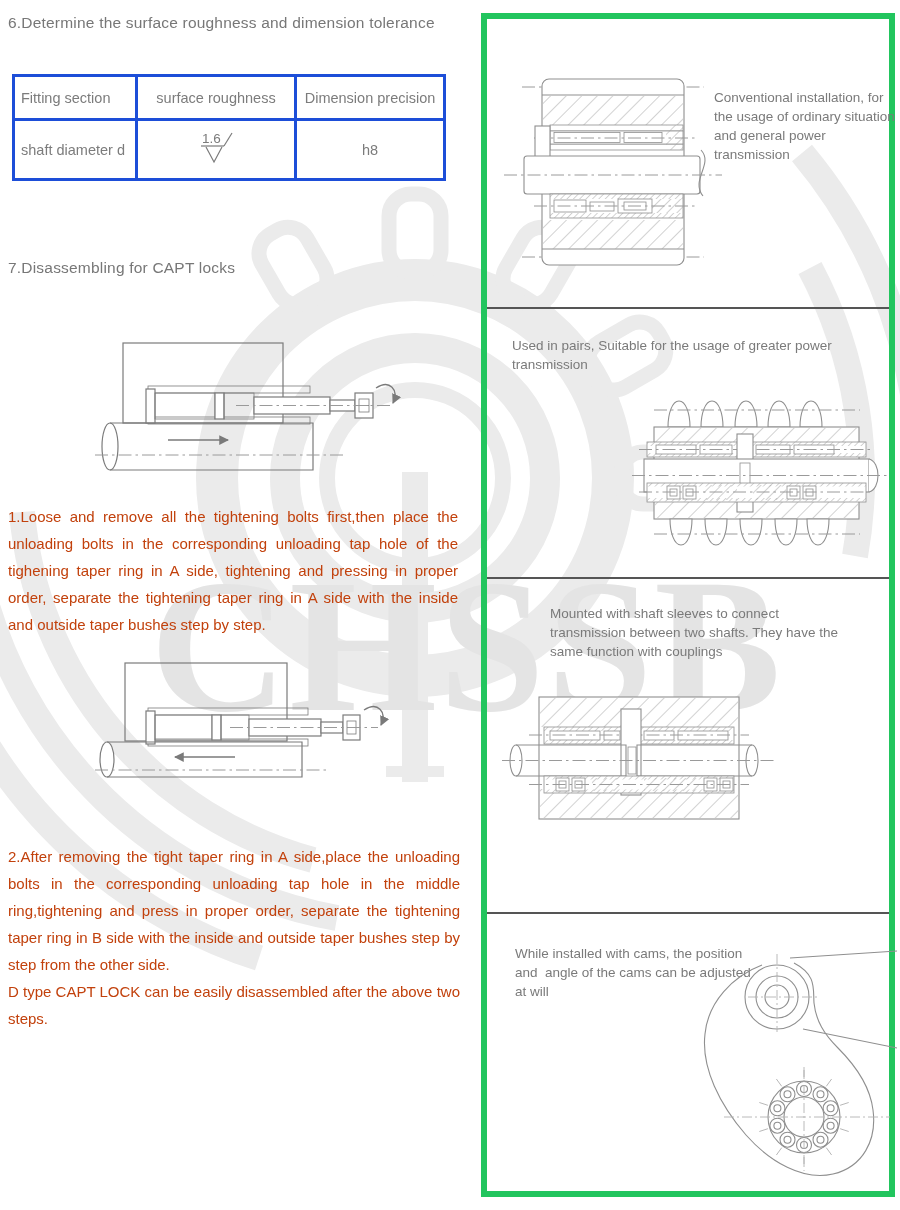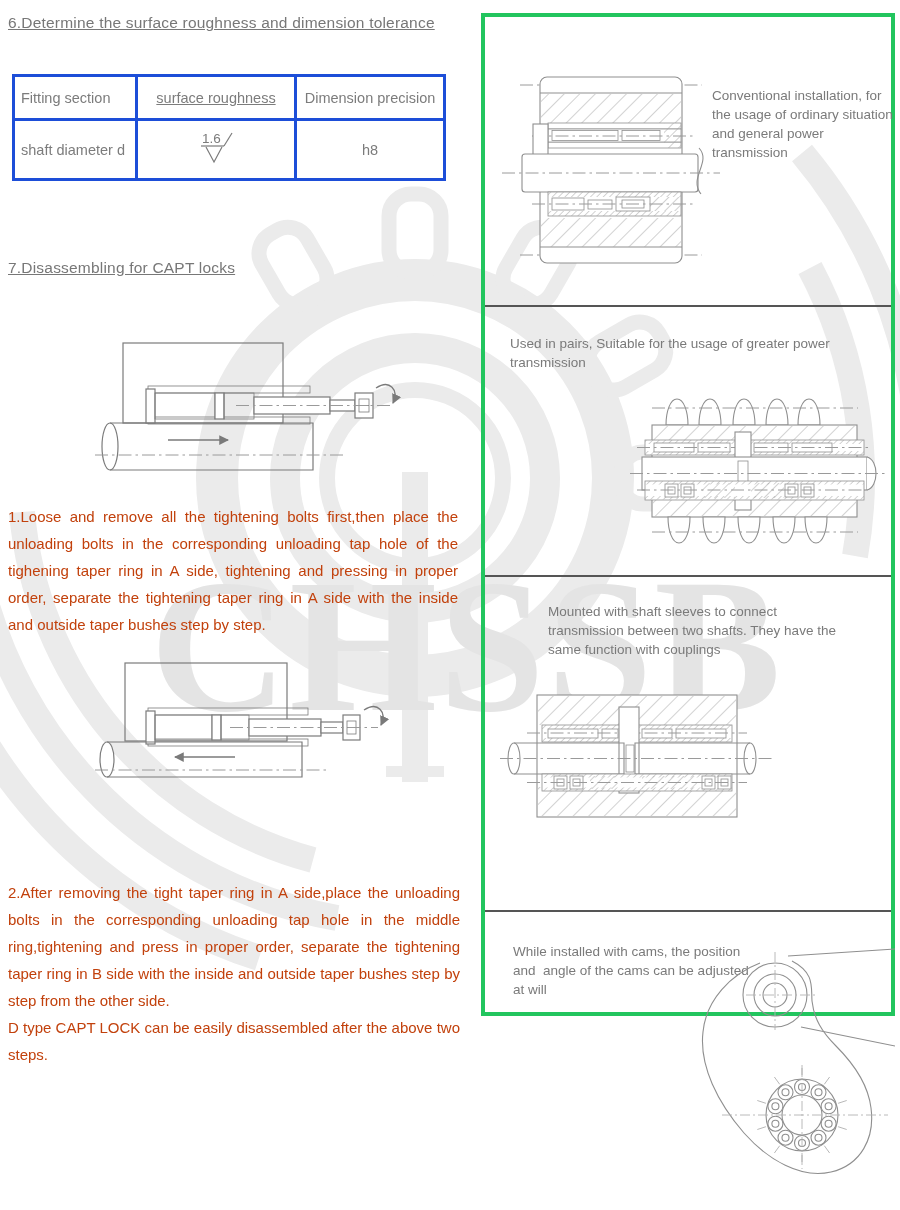--- a/index.html
+++ b/index.html
@@ -1,28 +1,28 @@
 <!DOCTYPE html>
 <html><head>
 <meta charset="utf-8">
 <style>
   html,body{margin:0;padding:0;}
   body{width:900px;height:1210px;position:relative;background:#fff;overflow:hidden;
        font-family:"Liberation Sans", sans-serif;color:#7c7c7c;}
   .abs{position:absolute;}
   .wm{position:absolute;left:0;top:0;z-index:0;}
   .content{position:absolute;left:0;top:0;width:900px;height:1210px;z-index:1;}
-  .heading{font-size:15.5px;color:#777;letter-spacing:0.2px;text-decoration:underline;}
+  .heading{font-size:15.5px;color:#777;letter-spacing:0.2px;}
   .para{font-size:15px;line-height:27px;text-align:justify;color:#c2410c;}
   table.rt{border-collapse:collapse;table-layout:fixed;}
   table.rt td,table.rt th{border:3px solid #1d4ed8;font-weight:normal;font-size:14.5px;color:#7c7c7c;
        padding:0 0 0 6px;text-align:left;vertical-align:middle;}
   table.rt td.c,table.rt th.c{text-align:center;padding:0;}
-  .panel{position:absolute;left:481px;top:13px;width:414px;height:1003px;
-       border:4px solid #22c55e;box-sizing:border-box;}
+  .panel{position:absolute;left:481px;top:13px;width:414px;height:1184px;
+       border:6px solid #22c55e;box-sizing:border-box;}
   .divider{position:absolute;left:0;width:100%;height:0;border-top:2px solid #555;}
   .cap{position:absolute;font-size:13.5px;line-height:19px;color:#7a7a7a;white-space:pre-wrap;}
   .dwg{position:absolute;}
   .s{stroke:#7b7b7b;stroke-width:1.2;fill:none;}
   .sw{stroke:#7b7b7b;stroke-width:1.2;fill:#fff;}
   .s8{stroke:#7b7b7b;stroke-width:0.8;fill:none;}
   .sr{stroke:#8f8f8f;stroke-width:1.1;fill:none;}
   .swr{stroke:#8f8f8f;stroke-width:1.1;fill:#fff;}
   .swr8{stroke:#8f8f8f;stroke-width:0.8;fill:#fff;}
   .dd{stroke:#9a9a9a;stroke-width:1;stroke-dasharray:13 4 2.5 4;fill:none;}
@@ -80,21 +80,21 @@
 </svg>
 
 <div class="content">
 
   <div class="abs heading" style="left:8px;top:14px;">6.Determine the surface roughness and dimension tolerance</div>
 
   <table class="rt abs" style="left:12px;top:74px;width:416px;">
     <tbody>
         <tr style="height:44px;">
       <th style="width:114px;">Fitting section</th>
-      <th class="c" style="width:156px;text-decoration:underline;">surface roughness</th>
+      <th class="c" style="width:156px;">surface roughness</th>
       <th class="c" style="width:146px;">Dimension precision</th>
     </tr>
     <tr style="height:60px;">
       <td>shaft diameter d</td>
       <td class="c">
         <svg class="rsym" width="38" height="36" viewBox="0 0 38 36">
           <text x="5" y="13" font-size="13.5" fill="#7b7b7b">1.6</text>
           <line x1="4" y1="16" x2="27" y2="16" class="s"></line>
           <line x1="27" y1="16" x2="35" y2="3" class="s"></line>
           <path d="M 9 17 L 17 32 L 25 17" class="s"></path>
@@ -144,21 +144,21 @@
     <rect x="347" y="721" width="9" height="13" class="s8"></rect>
     <line x1="347" y1="727.5" x2="356" y2="727.5" class="s8"></line>
     <line x1="230" y1="727.5" x2="378" y2="727.5" class="dd"></line>
     <path d="M 364 710 C 378 701 387 712 381 725" class="arrow" marker-end="url(#arr)"></path>
     <ellipse cx="107" cy="759.5" rx="7" ry="17.5" class="sw"></ellipse>
     <path d="M 107 742 H 302 V 777 H 107" class="s" fill="#fff"></path>
     <line x1="95" y1="770" x2="330" y2="770" class="dd"></line>
     <line x1="235" y1="757" x2="175" y2="757" class="arrow" marker-end="url(#arr)"></line>
   </svg>
 
-  <div class="abs" style="left:8px;top:843px;width:452px;margin-top:36px;">
+  <div class="abs" style="left:8px;top:843px;width:452px;">
     <div class="para">2.After removing the tight taper ring in A side,place the unloading bolts in the corresponding unloading tap hole in the middle ring,tightening and press in proper order, separate the tightening taper ring in B side with the inside and outside taper bushes step by step from the other side.</div>
     <div class="para">D type CAPT LOCK can be easily disassembled after the above two steps.</div>
   </div>
 
   <div class="panel">
     <div class="divider" style="top:288px;"></div>
     <div class="divider" style="top:558px;"></div>
     <div class="divider" style="top:893px;"></div>
 
     <svg class="dwg" style="left:0;top:0;" width="410" height="288" viewBox="483 15 410 288">

